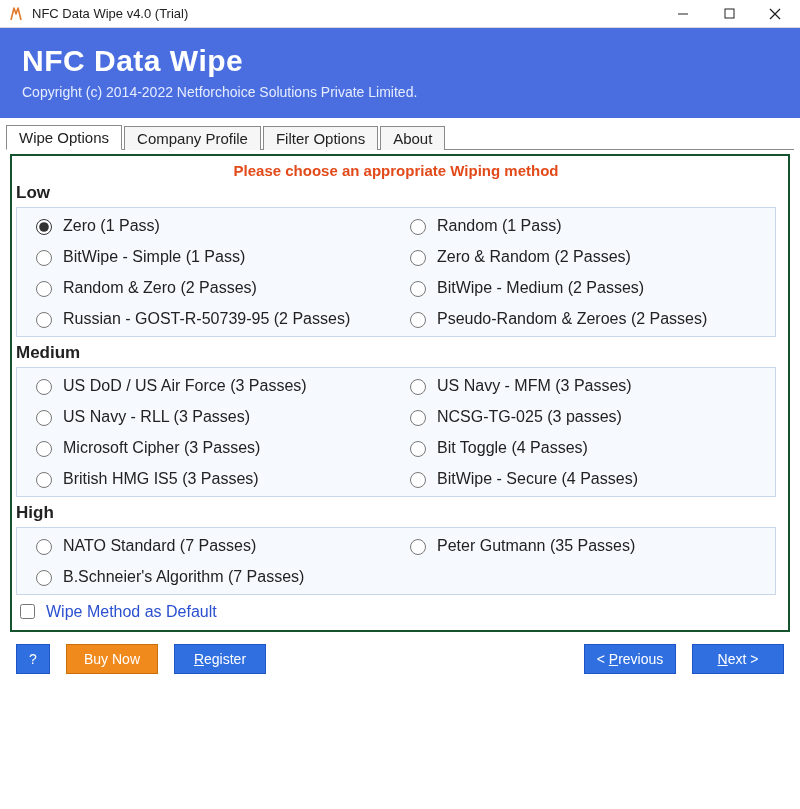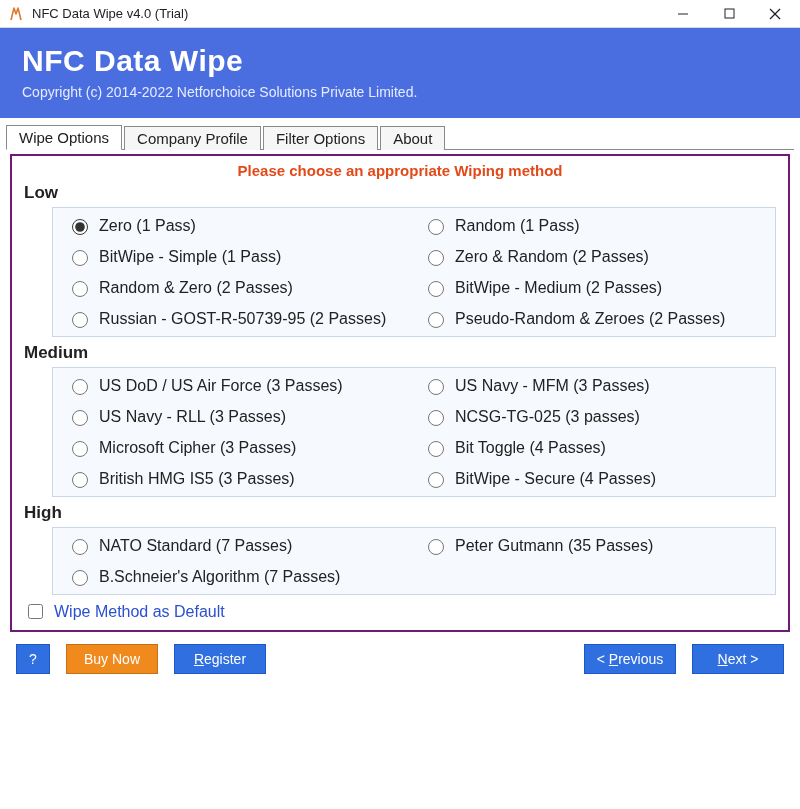--- a/index.html
+++ b/index.html
@@ -75,41 +75,40 @@
     font-weight: 400;
   }
   .tabline {
     border-bottom: 1px solid #8a8a8a;
     margin: 0 6px;
   }
 
   
   .panel-wrap { padding: 4px 10px 0 10px; }
   .panel {
-    border: 2px solid #701a75;
-    padding: 6px 12px 8px 12px;
+    border: 2px solid #14532d;
+    padding: 6px 12px 8px 4px;
   }
   .panel .hint {
     text-align: center;
     color: #e24a1a;
     font-weight: bold;
     font-size: 15px;
     margin: 0 0 2px 0;
   }
   .group-title {
     font-weight: bold;
     font-size: 17px;
     margin: 4px 0 4px 0;
   }
   .group-box {
     border: 1px solid #c9d7e8;
     background: #f6faff;
     padding: 8px 14px;
     margin-bottom: 6px;
-    margin-left: 28px;
   }
   .grid2 {
     display: grid;
     grid-template-columns: 1fr 1fr;
     column-gap: 18px;
     row-gap: 12px;
   }
   .radio-item {
     display: flex;
     align-items: center;

